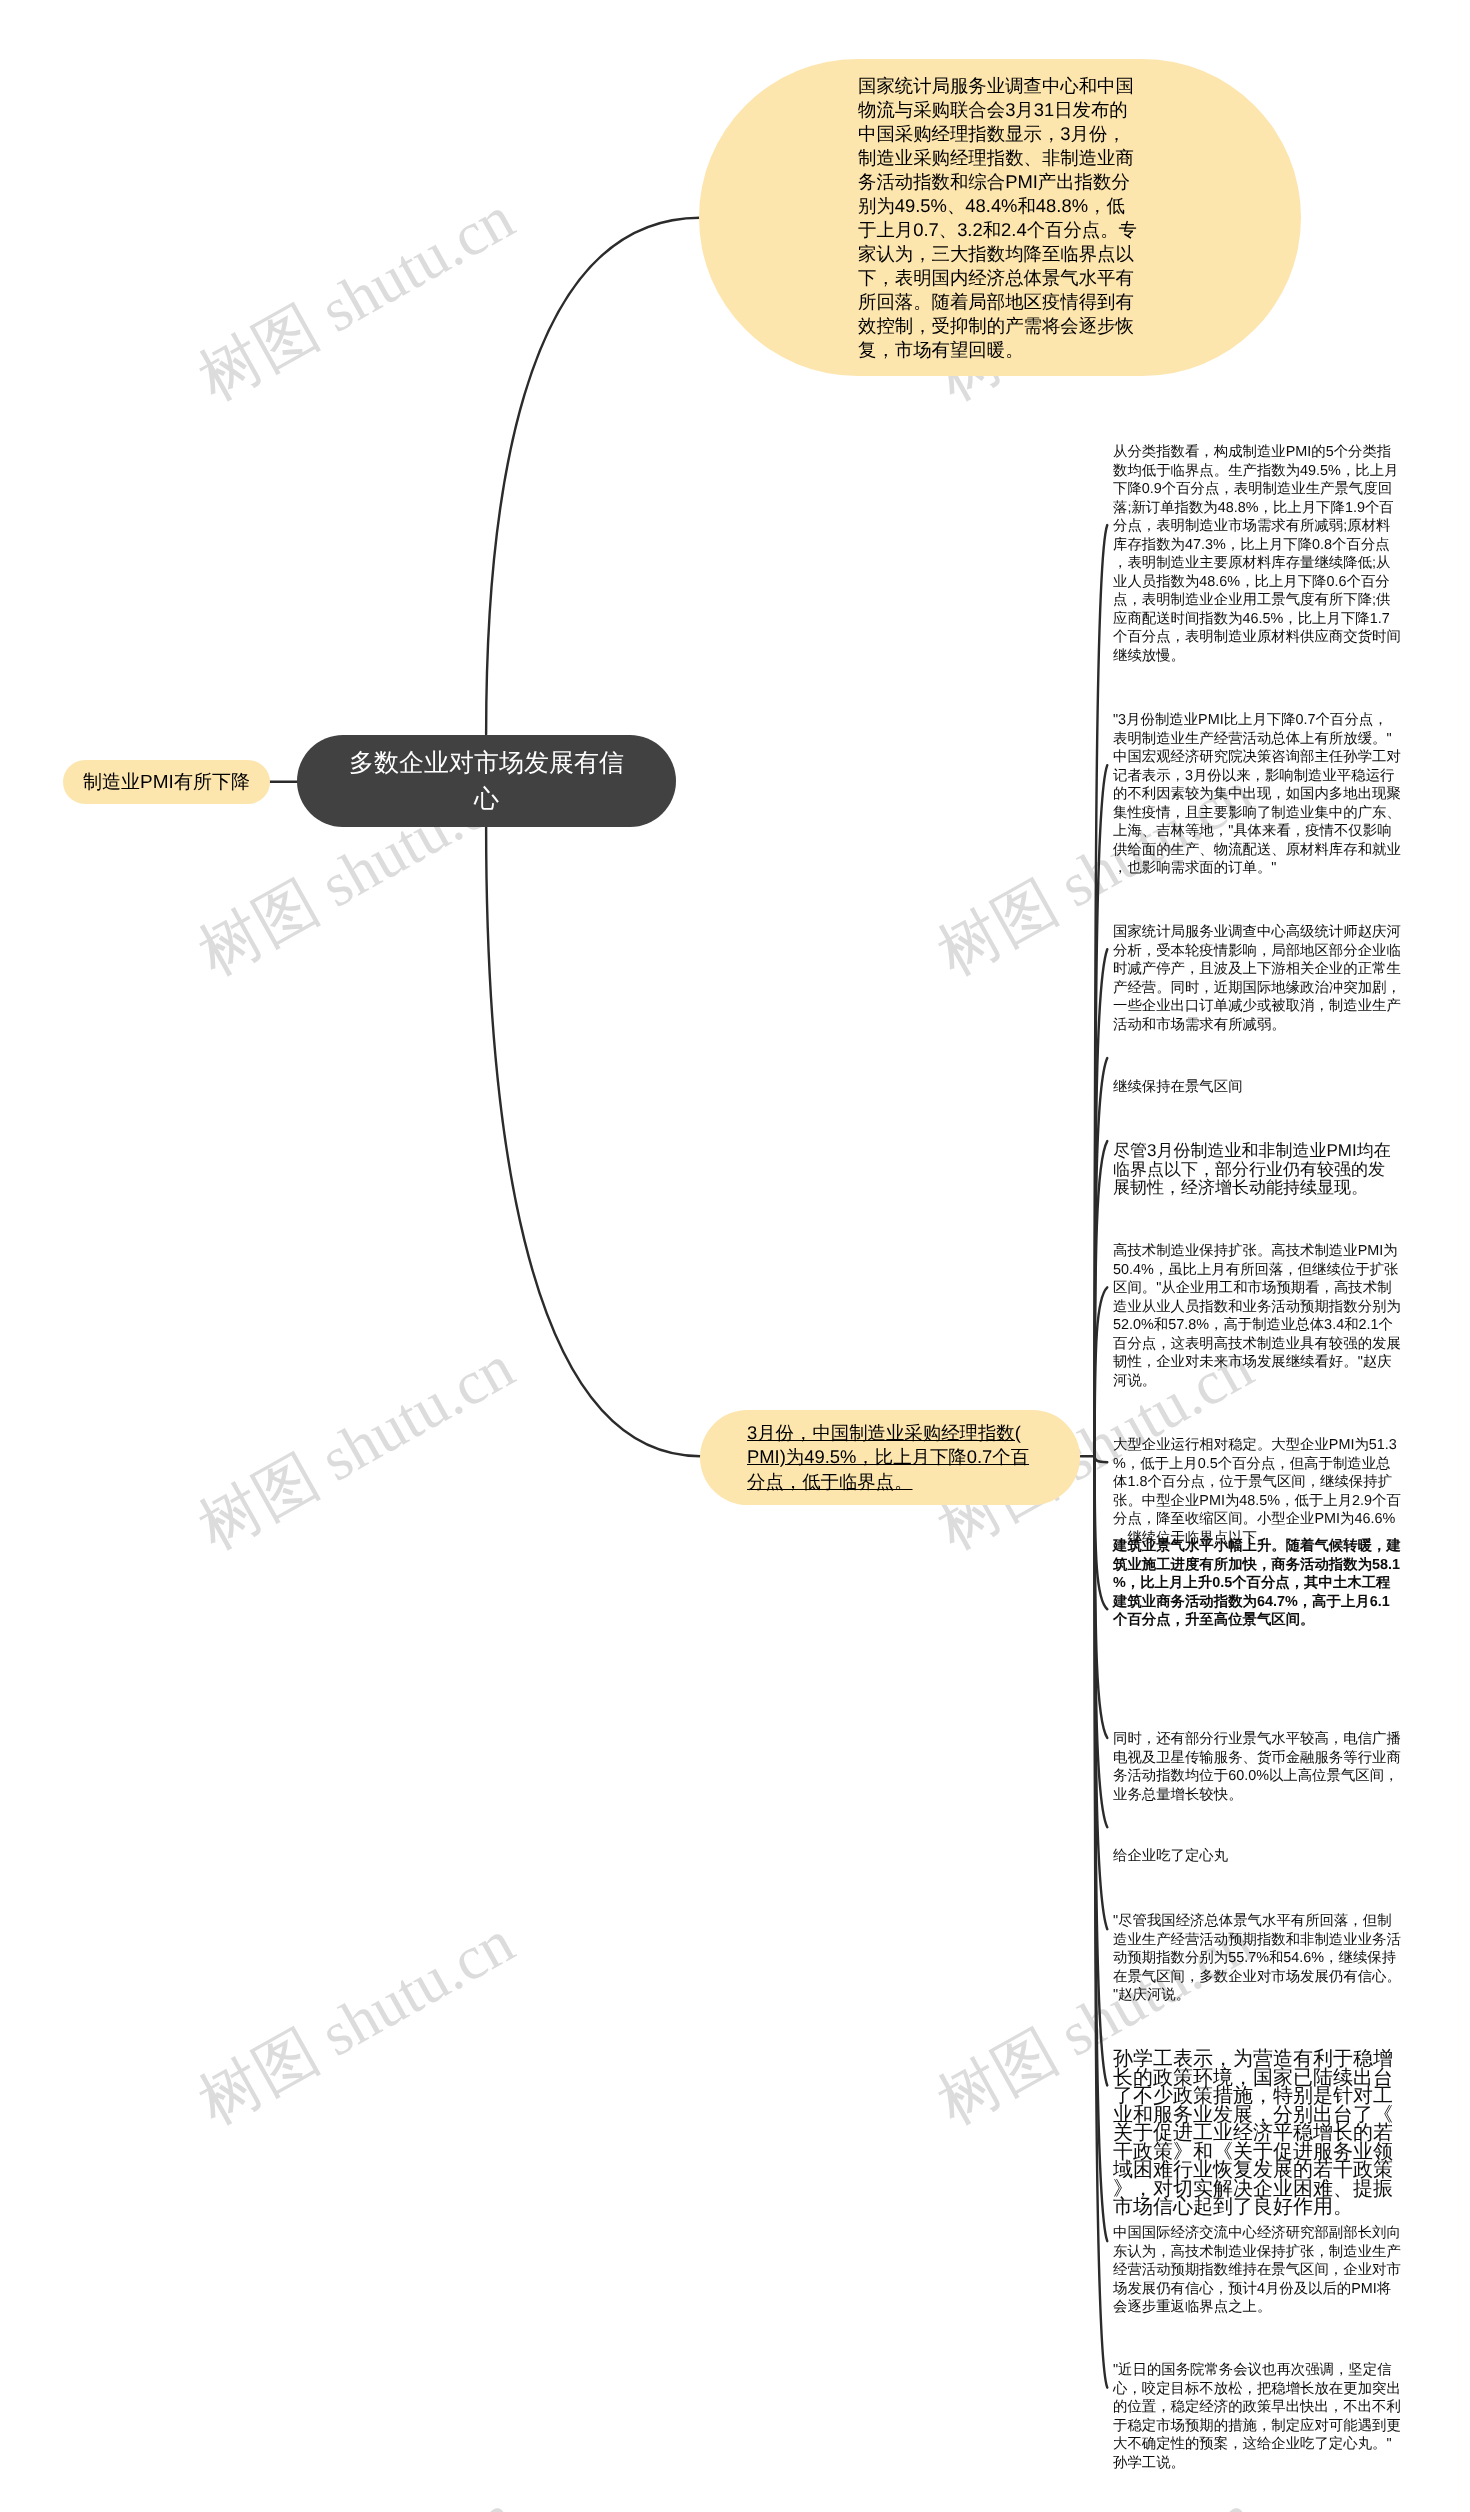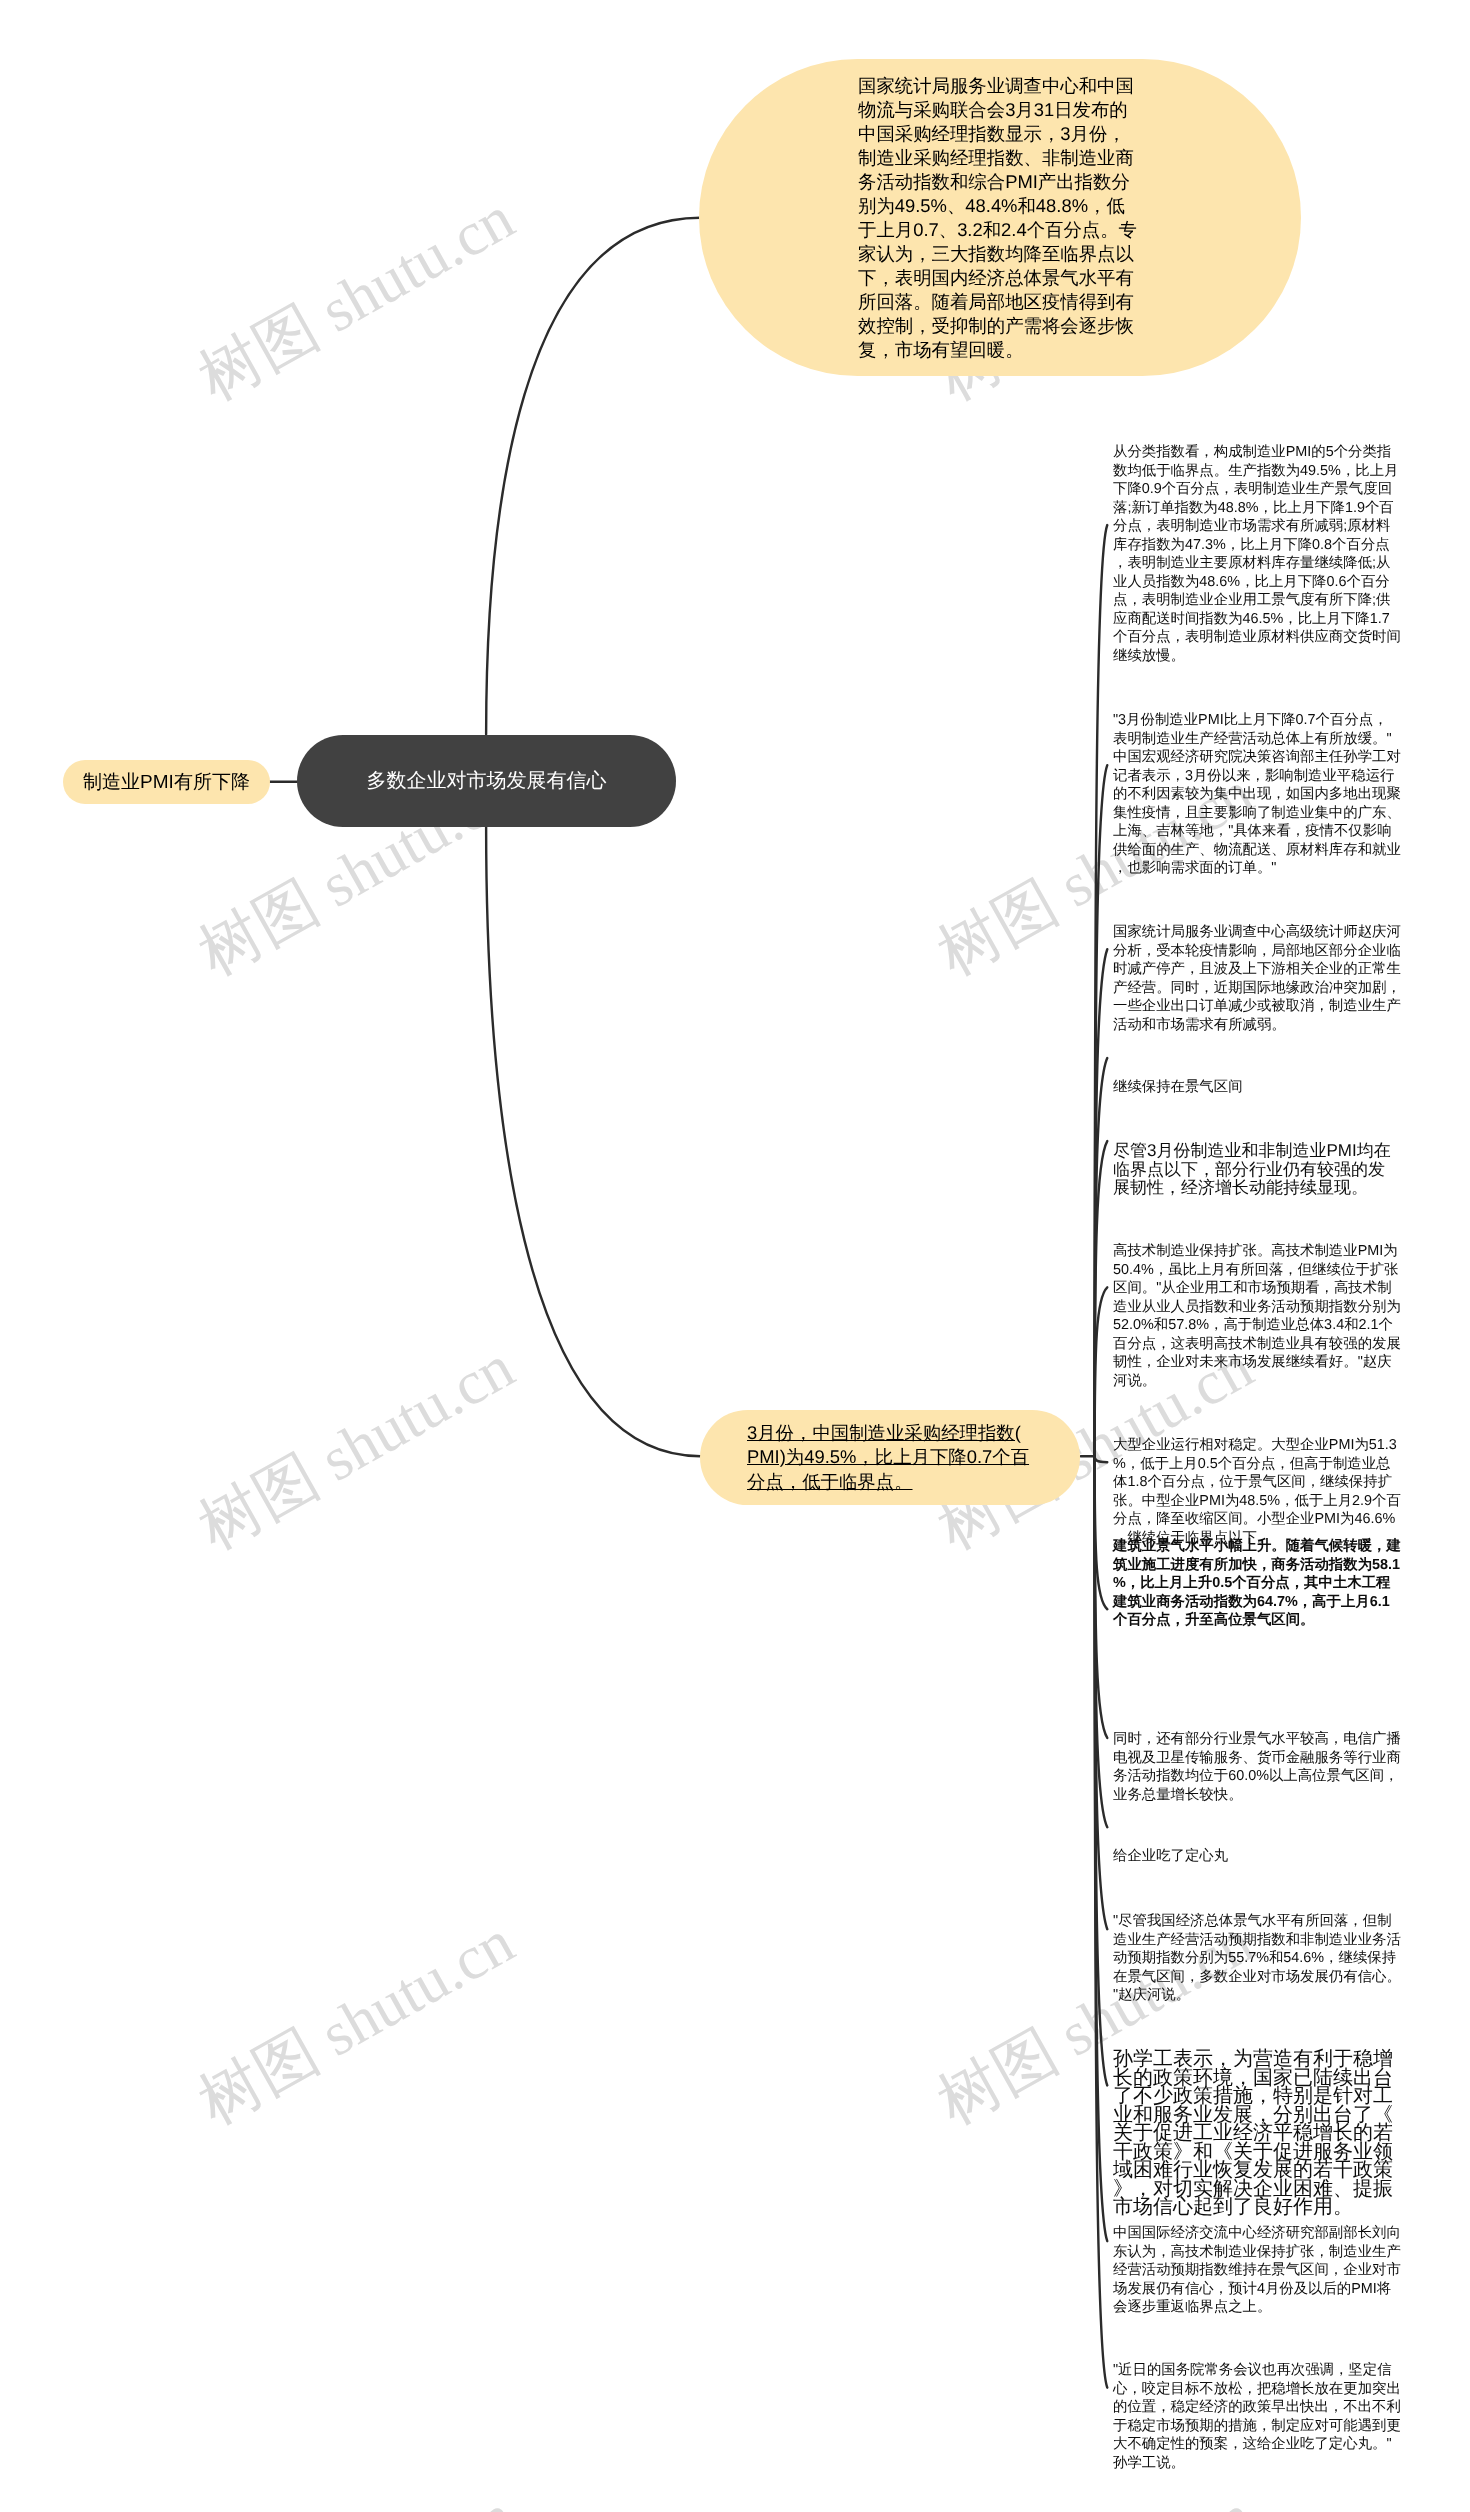--- a/index.html
+++ b/index.html
@@ -66,21 +66,21 @@
           <path d="M1905,2535 C1905,3464.2 1908,3849.5 1927,3901.5" stroke-width="4.2"></path>
           <path d="M1905,2535 C1905,3637.6 1908,4104.5 1927,4156.5" stroke-width="4.2"></path>
         </g>
     </g>
   </svg>
 
   <div class="node pill" style="left:63px;top:760px;width:207px;height:44px;font-size:19px;">
     <span>制造业PMI有所下降</span>
   </div>
 
-  <div class="node root" style="left:297px;top:735px;width:379px;height:92px;font-size:20px;line-height:36px;padding:16px 49px;">
+  <div class="node root" style="left:297px;top:735px;width:379px;height:92px;font-size:25px;line-height:36px;padding:16px 49px;">
     <span>多数企业对市场发展有信心</span>
   </div>
 
   <div class="node pill" style="left:699px;top:59px;width:602px;height:317px;border-radius:159px;
               font-size:18.4px;line-height:24px;padding:0 162px 0 159px;text-align:left;">
     <span>国家统计局服务业调查中心和中国物流与采购联合会3月31日发布的中国采购经理指数显示，3月份，制造业采购经理指数、非制造业商务活动指数和综合PMI产出指数分别为49.5%、48.4%和48.8%，低于上月0.7、3.2和2.4个百分点。专家认为，三大指数均降至临界点以下，表明国内经济总体景气水平有所回落。随着局部地区疫情得到有效控制，受抑制的产需将会逐步恢复，市场有望回暖。</span>
   </div>
 
   <div class="node pill" style="left:700px;top:1410px;width:380px;height:95px;border-radius:48px;
               font-size:18.4px;line-height:24.5px;padding:0 47px;text-align:left;text-decoration:underline;">

